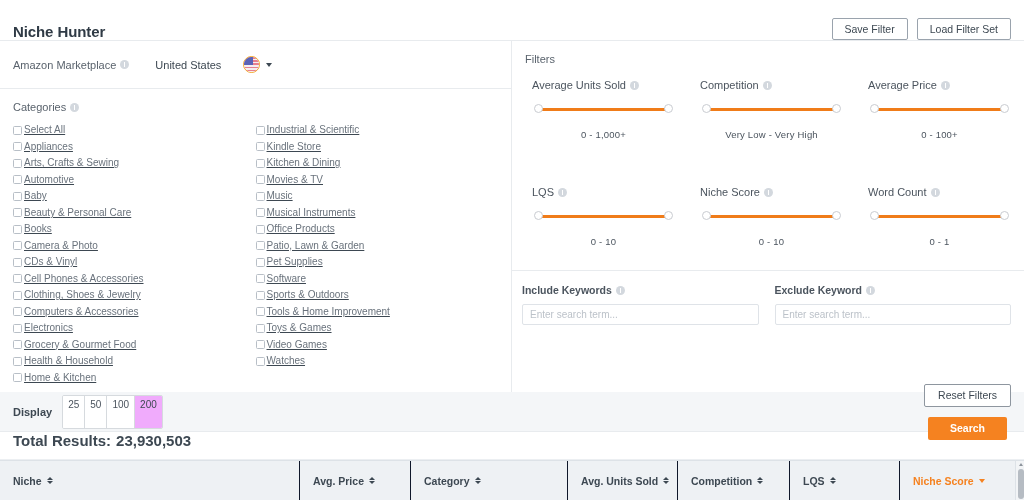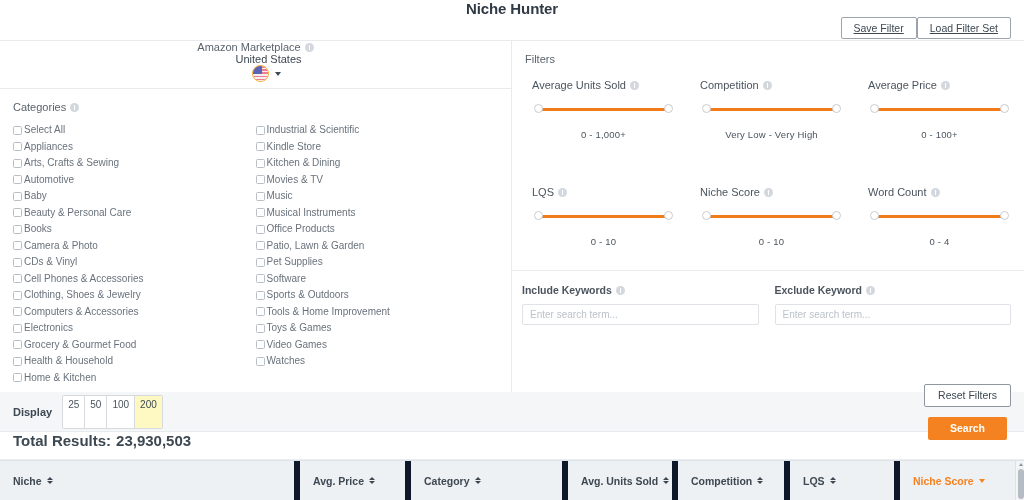--- a/index.html
+++ b/index.html
@@ -21,34 +21,33 @@
     position: relative;
     background: #f4f6f8;
   }
 
   
   .titlebar {
     height: 41px;
     background: #ffffff;
     border-bottom: 1px solid #e8ebee;
     display: flex;
-    align-items: center;
+    align-items: flex-end;
     padding: 0 13px;
-    flex-direction: column;
   }
   .app-title {
     font-size: 15px;
     font-weight: bold;
     color: #2f3a45;
     letter-spacing: -0.1px;
   }
   .titlebar-actions {
     margin-left: auto;
     display: flex;
-    text-decoration: underline;
+    gap: 9px;
   }
   .btn-outline {
     height: 22px;
     padding: 0 12px;
     background: #ffffff;
     border: 1px solid #9aa3ad;
     border-radius: 2px;
     font-size: 10.5px;
     color: #3d4852;
     font-family: "Liberation Sans", sans-serif;
@@ -78,21 +77,20 @@
   }
 
   
   .marketplace-row {
     height: 48px;
     display: flex;
     align-items: center;
     padding: 0 13px;
     border-bottom: 1px solid #e8ebee;
     gap: 0;
-    flex-direction: column;
   }
   .field-label {
     font-size: 11px;
     color: #5a636d;
     display: inline-flex;
     align-items: center;
     gap: 4px;
     white-space: nowrap;
   }
   .marketplace-value {
@@ -156,20 +154,21 @@
     position: absolute;
     left: 4px; top: 2px;
     width: 1px; height: 5px;
     background: #ffffff;
   }
 
   
   .categories-section {
     padding: 12px 13px 0 13px;
     flex: 1;
+    text-decoration: underline;
   }
   .section-label {
     font-size: 11px;
     color: #5a636d;
     display: inline-flex;
     align-items: center;
     gap: 4px;
     margin-bottom: 9px;
   }
   .cat-columns {
@@ -319,21 +318,21 @@
     line-height: 17px;
     padding: 0 5px;
     text-align: center;
     font-size: 10px;
     color: #4b545e;
     border-right: 1px solid #d6dade;
     cursor: pointer;
     background: #ffffff;
   }
   .pagesize-opt:last-child { border-right: none; }
-  .pagesize-opt.active { background: #fef9c3; color: #3d4852; }
+  .pagesize-opt.active { background: #f0abfc; color: #3d4852; }
 
   .displaybar-actions {
     margin-left: auto;
     display: flex;
     align-items: center;
     gap: 10px;
     flex-direction: column;
   }
   .btn-reset {
     height: 23px;
@@ -379,21 +378,21 @@
     display: flex;
     align-items: center;
     position: relative;
     border-top: 1px solid #dde2e7;
   }
   .th {
     height: 40px;
     display: flex;
     align-items: center;
     padding: 0 13px;
-    border-right: 6px solid #0f172a;
+    border-right: 1px solid #0f172a;
     font-size: 10.5px;
     font-weight: bold;
     color: #3d4852;
     gap: 5px;
     cursor: pointer;
     white-space: nowrap;
   }
   .th.niche { width: 300px; }
   .th.price { width: 111px; }
   .th.category { width: 157px; }
@@ -662,21 +661,21 @@
               <div class="slider-knob left"></div>
               <div class="slider-knob right"></div>
             </div><div class="slider-range">0  -  10</div></div>
           <div class="slider-block"><div class="slider-label">
               <span>Word Count</span>
               <span class="info-icon"></span>
             </div><div class="slider-wrap">
               <div class="slider-track"></div>
               <div class="slider-knob left"></div>
               <div class="slider-knob right"></div>
-            </div><div class="slider-range">0  -  4</div></div>
+            </div><div class="slider-range">0  -  1</div></div>
         </div>
 
       <div class="filters-divider"></div>
 
       <div class="keywords-grid">
         <div>
           <div class="kw-label">
             <span>Include Keywords</span>
             <span class="info-icon"></span>
           </div>

